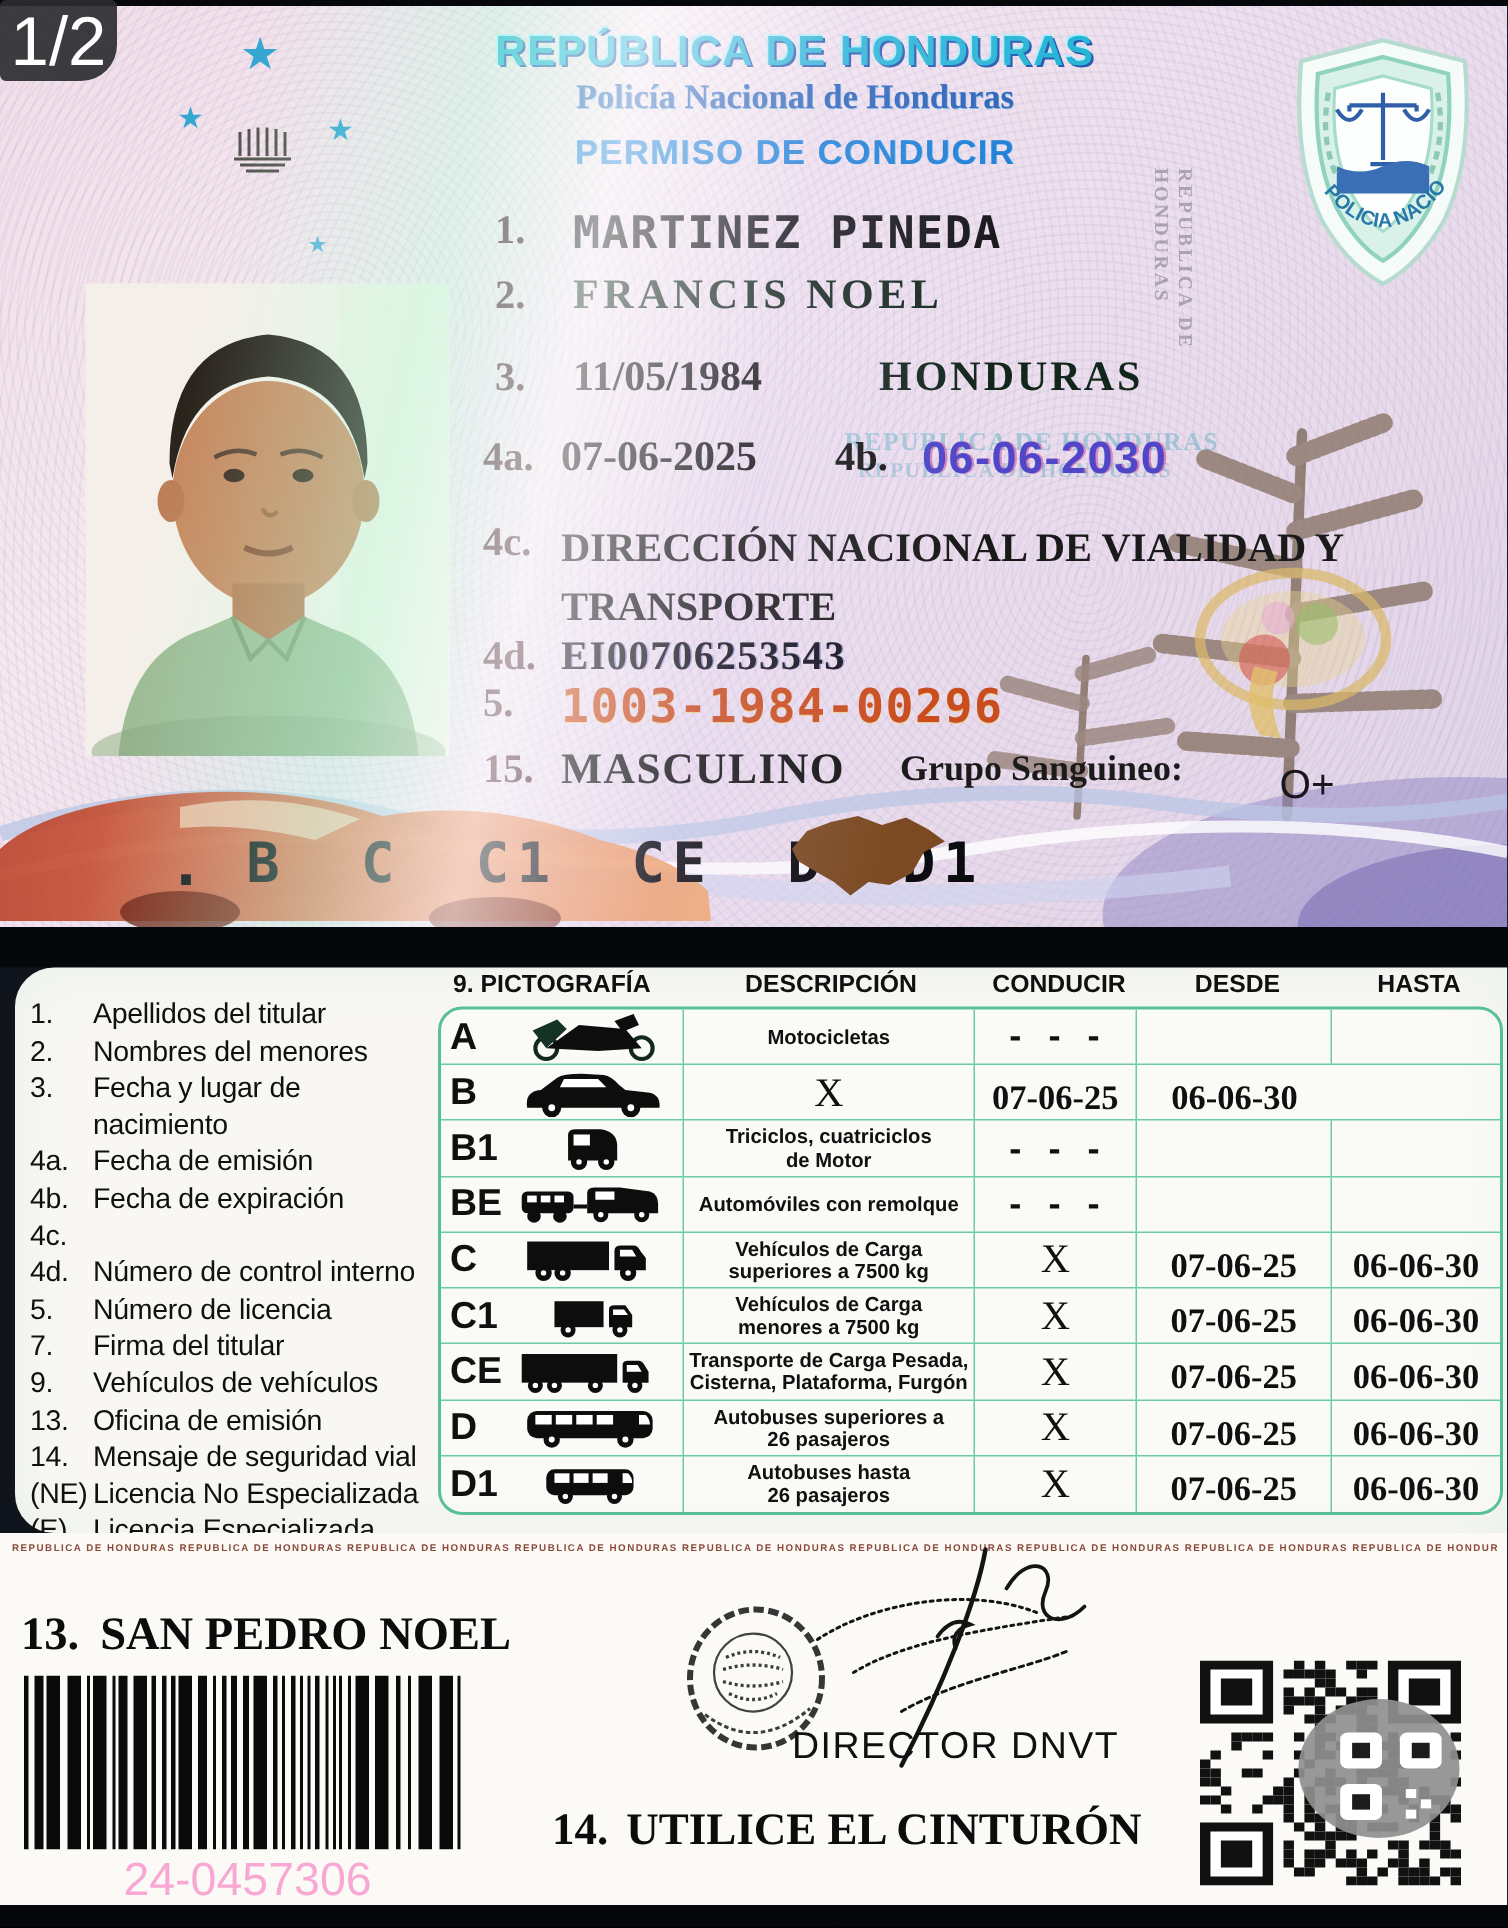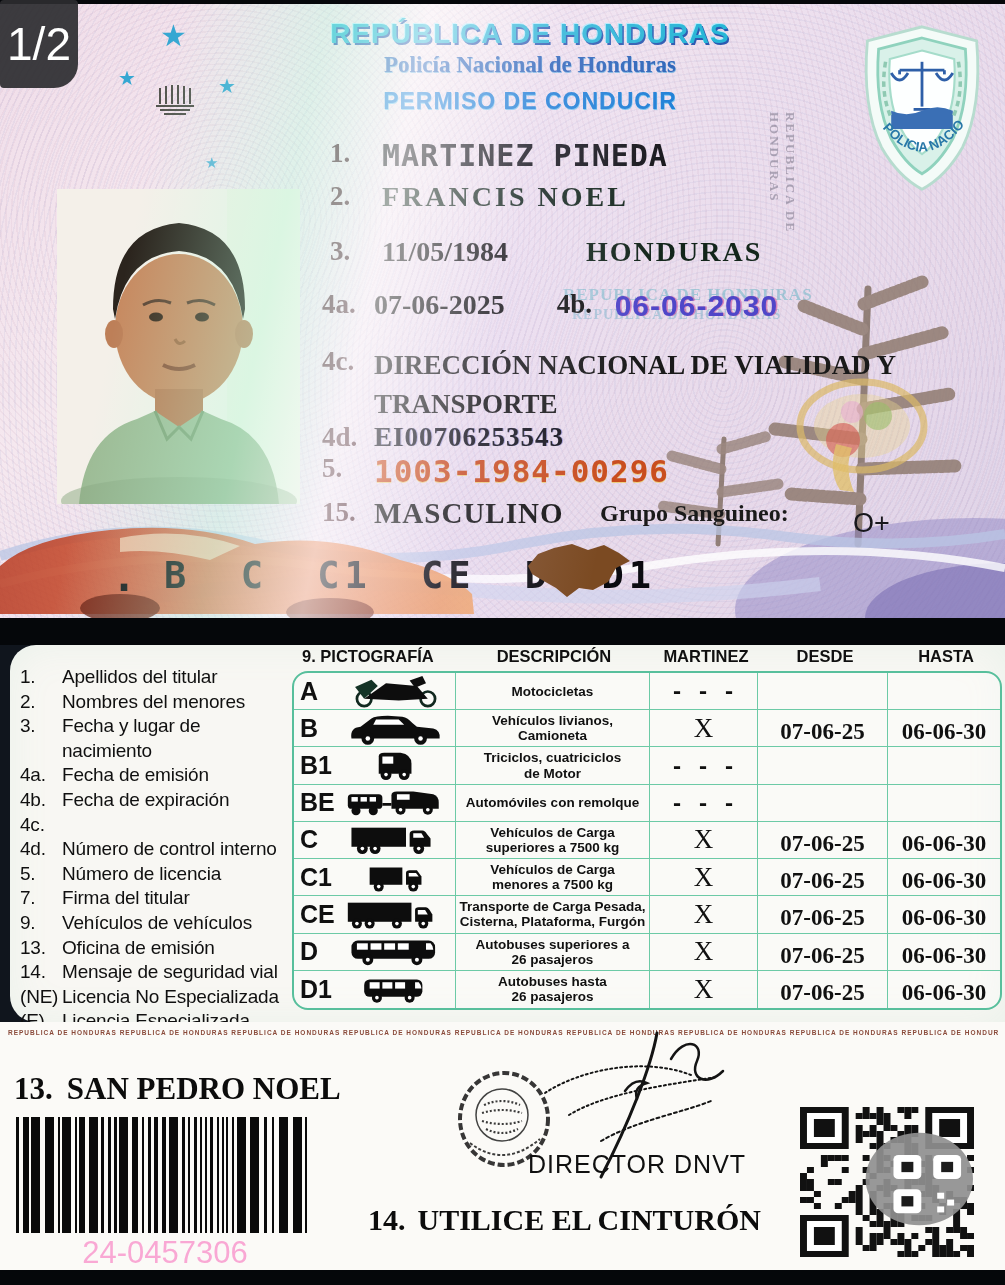--- a/index.html
+++ b/index.html
@@ -98,21 +98,21 @@
   .safety1{position:absolute;left:368px;top:558px;z-index:4;display:flex;
     font-family:"Liberation Serif",serif;font-weight:bold;font-size:30px;color:#0c0c0c;}
   .safety1 .fnum2{margin-right:12px;}
   .safety2{position:absolute;left:388px;top:598px;z-index:4;
     font-family:"Liberation Serif",serif;font-weight:bold;font-size:30px;color:#0c0c0c;margin-top:29px;}
   .qr{position:absolute;left:800px;top:462px;width:174px;height:150px;z-index:4;}
   .qr svg{width:100%;height:100%;}
   
   .top-bar{position:absolute;top:0;left:0;width:1005px;height:4px;background:#05070a;z-index:50;}
   .bottom-bar{position:absolute;top:1270px;left:0;width:1005px;height:15px;background:#05070a;z-index:50;}
-  .page-badge{position:absolute;top:0;left:0;width:78px;height:88px;z-index:60;
+  .page-badge{position:absolute;top:0;left:0;width:78px;height:54px;z-index:60;
     background:rgba(44,44,48,.92);border-radius:4px 4px 24px 4px;display:flex;align-items:center;
     justify-content:center;color:#fff;font-size:46px;font-weight:normal;}
 </style>
 </head>
 <body>
 
 <div class="stage">
 
   <div class="front">
 
@@ -341,21 +341,21 @@
           <div class="leg-item">
             <span class="leg-num">(E)</span>
             <span class="leg-label">Licencia Especializada</span>
           </div>
         </div>
 
       <div class="vtable">
         <div class="thead">
             <span class="th th0">9. PICTOGRAFÍA</span>
             <span class="th">DESCRIPCIÓN</span>
-            <span class="th">MARTINEZ</span>
+            <span class="th">CONDUCIR</span>
             <span class="th">DESDE</span>
             <span class="th">HASTA</span>
           </div>
         <div class="tbody">
             <div class="trow">
               <div class="cell code-cell">A</div>
               <div class="cell icon-cell">
                 <span class="vicon">
                   <svg viewBox="0 0 110 36">
                     <g fill="none" stroke="#11281f" stroke-width="3">
@@ -383,24 +383,20 @@
                 <span class="vicon">
                   <svg viewBox="0 0 110 36">
                     <path d="M6 29 Q4 17 16 16 L28 7 Q32 4 46 4 L62 5 Q68 6 73 12 L78 16 L96 18 Q104 20 103 29 Z" fill="#0d0d0d"></path>
                     <path d="M33 8 L58 8 L64 14 L30 14 Z" fill="#fff"></path>
                     <circle cx="24" cy="29" r="7" fill="#0d0d0d"></circle>
                     <circle cx="24" cy="29" r="2.5" fill="#fff"></circle>
                     <circle cx="82" cy="29" r="7" fill="#0d0d0d"></circle>
                     <circle cx="82" cy="29" r="2.5" fill="#fff"></circle>
                   </svg>
                 </span>
-              </div>
-              <div class="cell ">
-                <span class="desc">Vehículos livianos,
-Camioneta</span>
               </div>
               <div class="cell ">
                 <span class="permiso-x">X</span>
               </div>
               <div class="cell tdate">07-06-25</div>
               <div class="cell tdate last">06-06-30</div>
             </div>
             <div class="trow">
               <div class="cell code-cell">B1</div>
               <div class="cell icon-cell">

